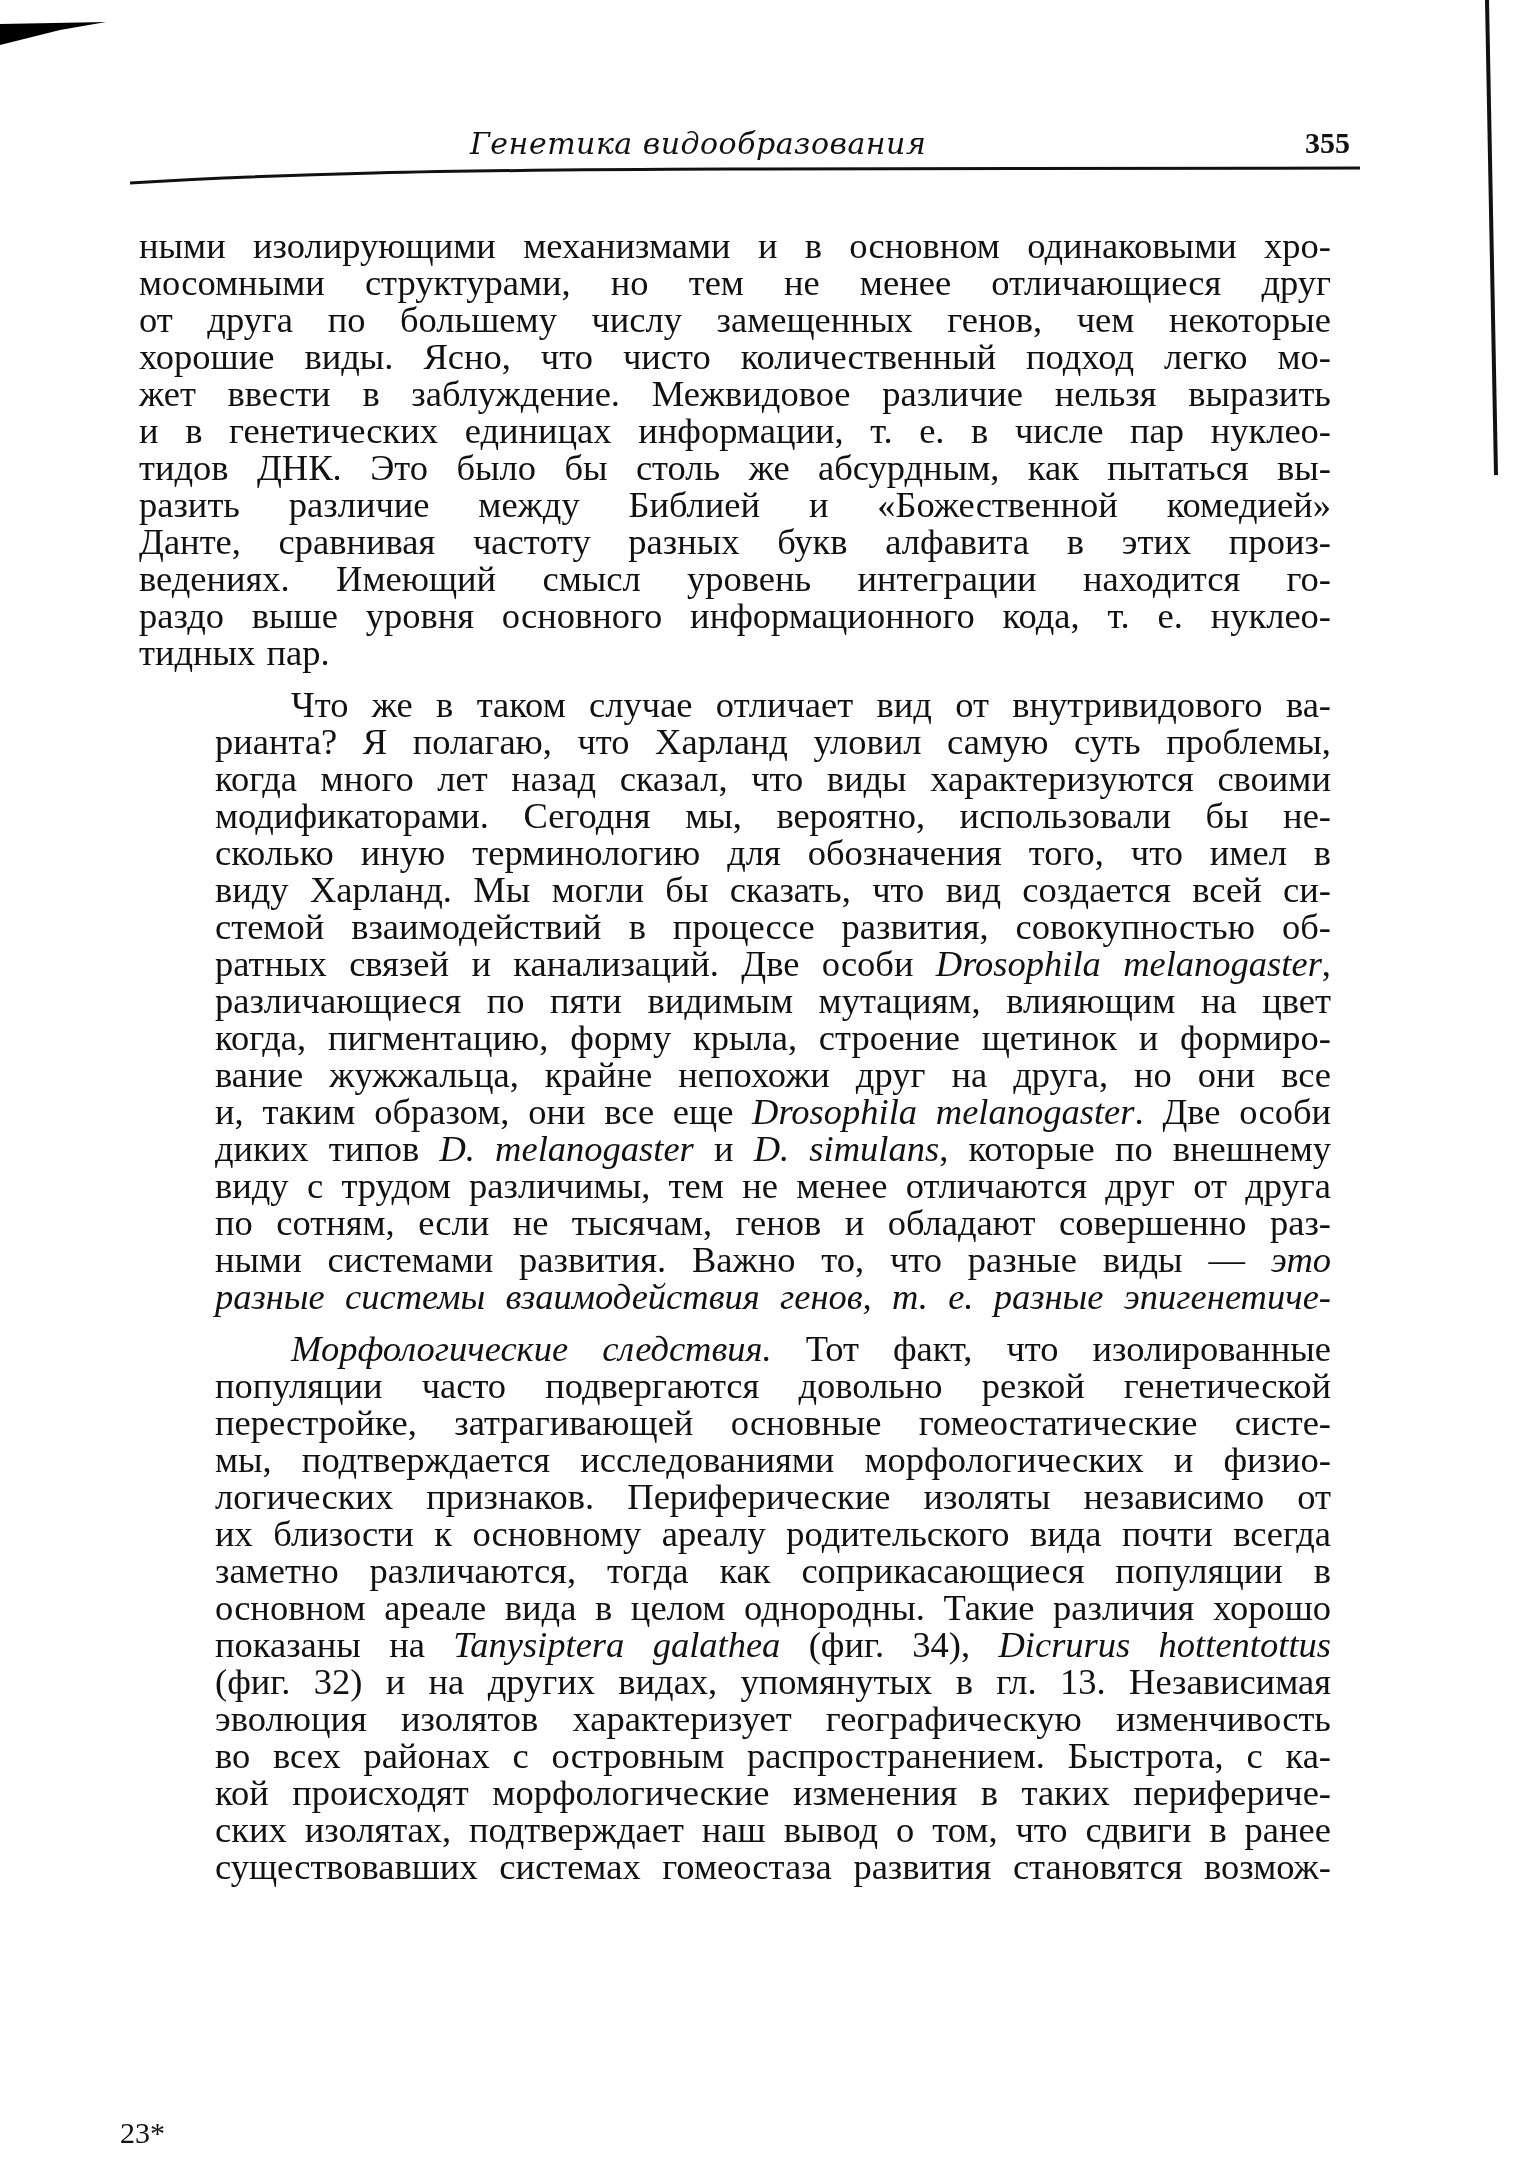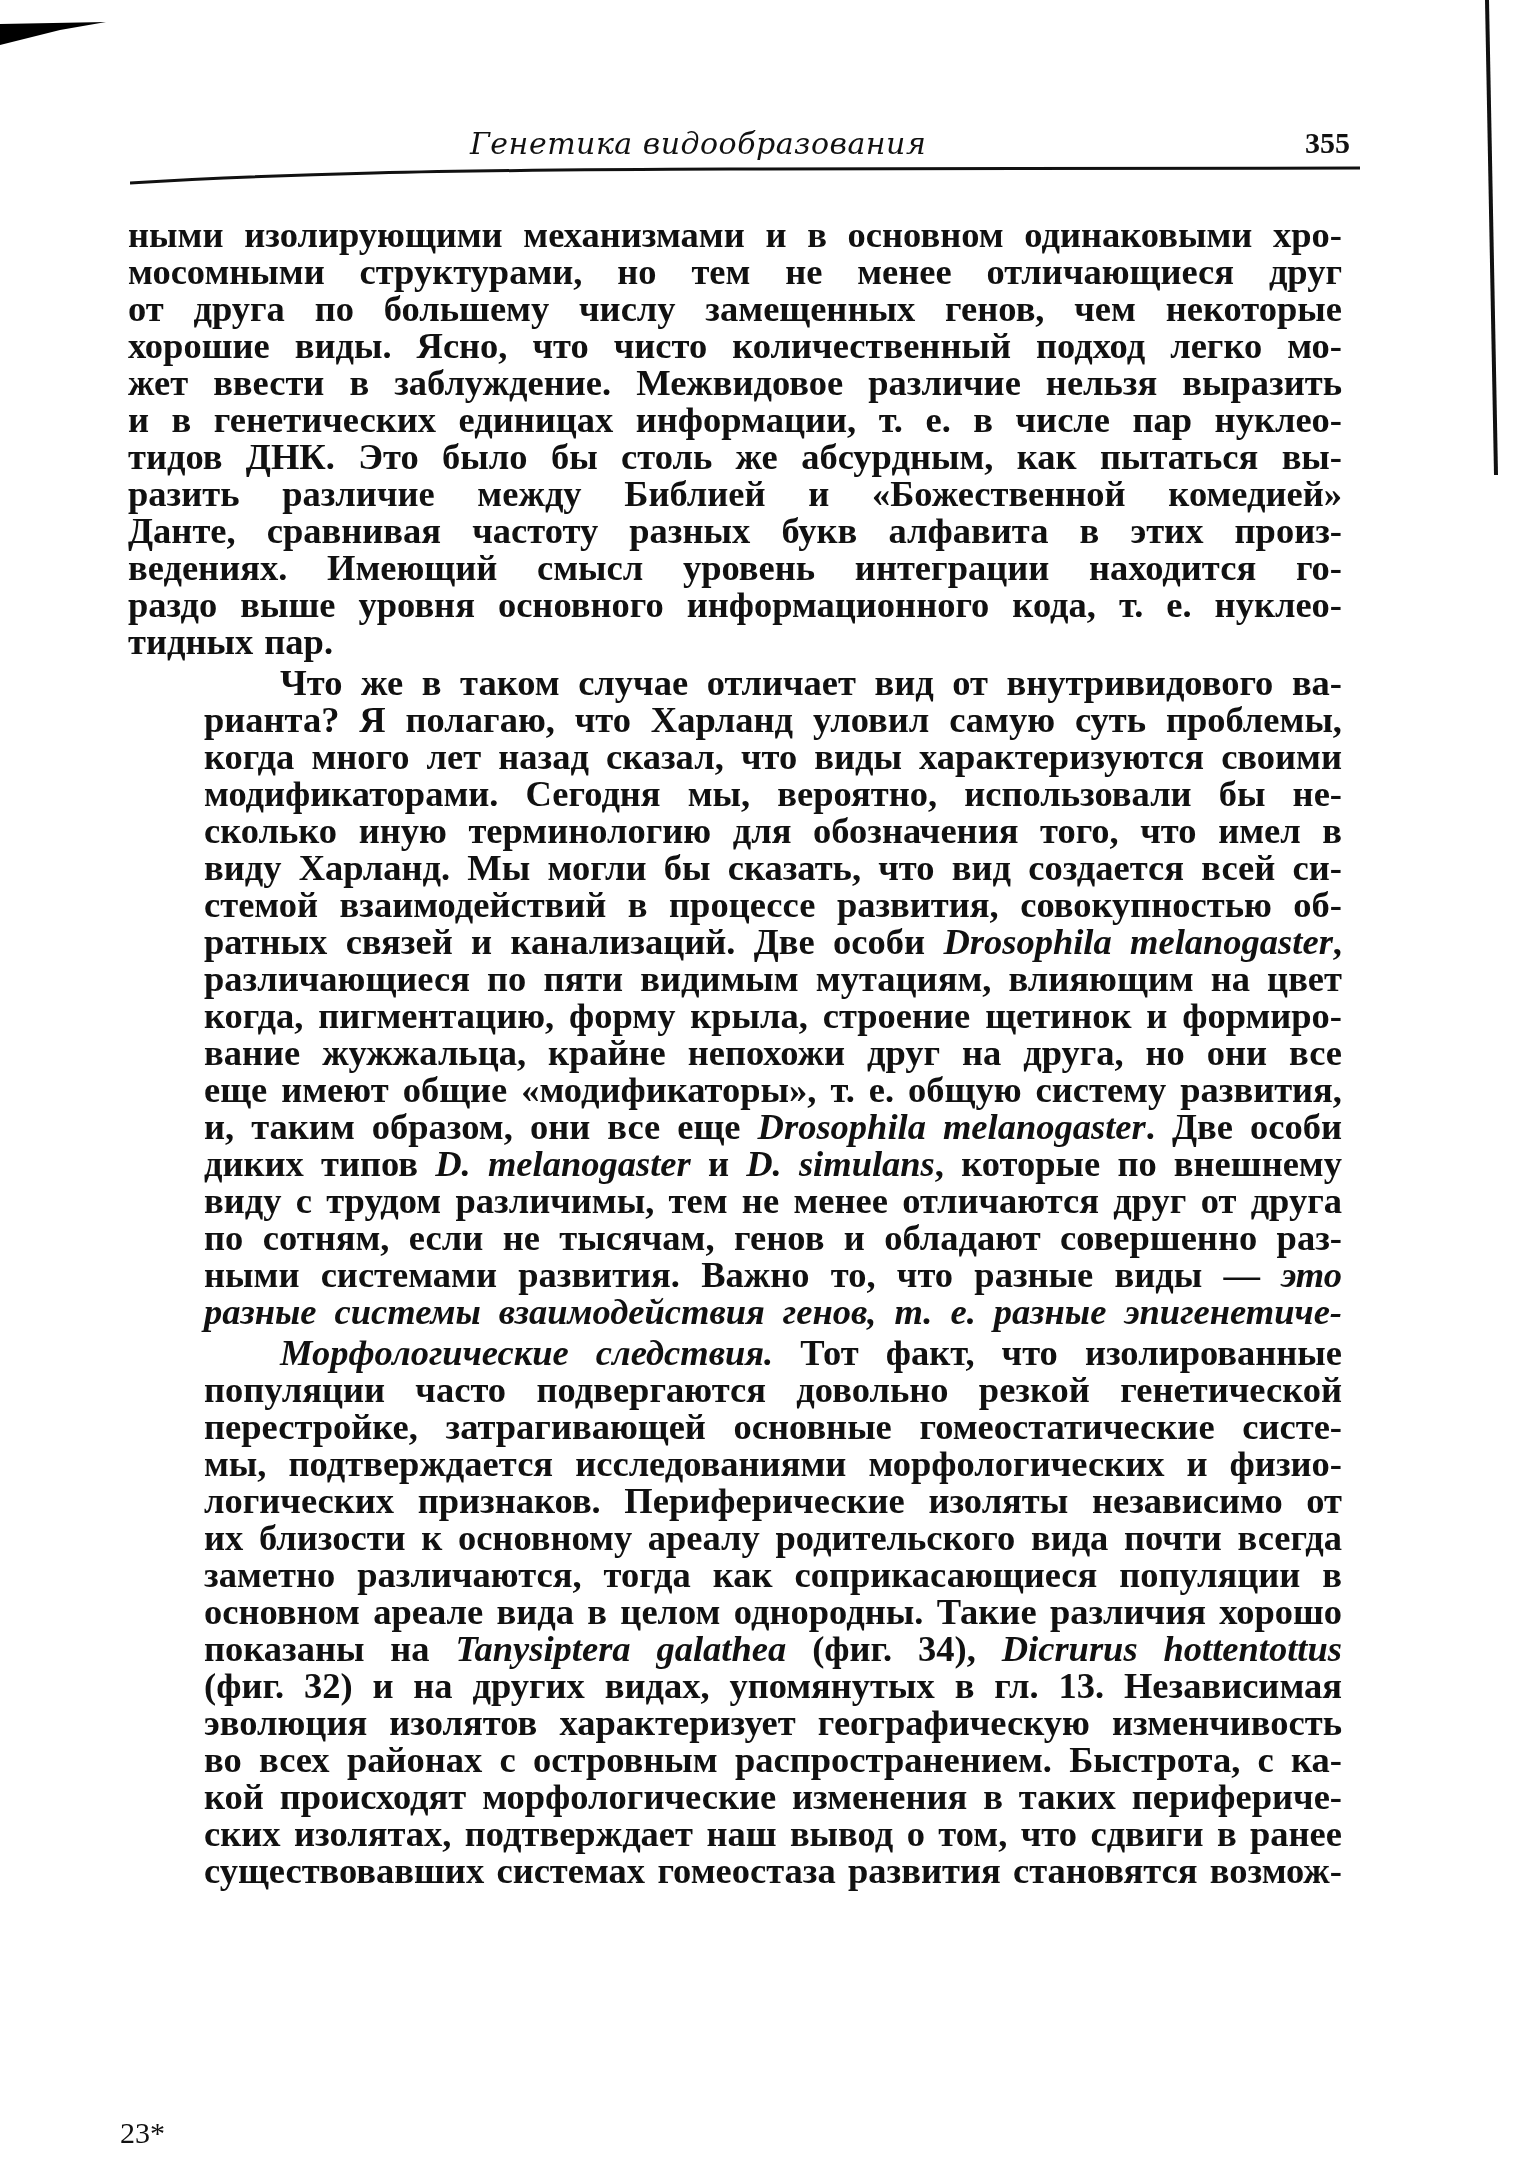--- a/index.html
+++ b/index.html
@@ -26,21 +26,21 @@
     font-size: 30px; font-weight: bold; font-family: Liberation Serif, serif;
   }
   .head-rule {
     position: absolute; left: 130px; top: 166px; width: 1230px; height: 30px;
   }
   .text-block {
     position: absolute; left: 124px; top: 212px; width: 1222px;
     font-family: "Liberation Serif", "DejaVu Serif", serif;
     font-size: 36.5px; line-height: 37px; text-align: justify;
   }
-  .para { margin: 4px; text-indent: 0; font-weight: bold; }
+  .para { margin: 15px; text-indent: 0; }
   .para.indent { text-indent: 76px; }
   .line { display: block; text-align: justify; text-align-last: justify; white-space: nowrap; word-spacing: 2px; }
   .line.last { text-align-last: left; }
   .line span.it { font-style: italic; }
   .signature {
     position: absolute; left: 120px; top: 2116px;
     font-family: "Liberation Serif", serif; font-size: 30px; font-weight: normal;
   }
 </style>
 </head>
@@ -83,21 +83,20 @@
       <span class="line"><span>рианта? Я полагаю, что Харланд уловил самую суть проблемы,</span></span>
       <span class="line"><span>когда много лет назад сказал, что виды характеризуются своими</span></span>
       <span class="line"><span>модификаторами. Сегодня мы, вероятно, использовали бы не-</span></span>
       <span class="line"><span>сколько иную терминологию для обозначения того, что имел в</span></span>
       <span class="line"><span>виду Харланд. Мы могли бы сказать, что вид создается всей си-</span></span>
       <span class="line"><span>стемой взаимодействий в процессе развития, совокупностью об-</span></span>
       <span class="line"><span>ратных связей и канализаций. Две особи </span><span class="it">Drosophila melanogaster</span><span>,</span></span>
       <span class="line"><span>различающиеся по пяти видимым мутациям, влияющим на цвет</span></span>
       <span class="line"><span>когда, пигментацию, форму крыла, строение щетинок и формиро-</span></span>
       <span class="line"><span>вание жужжальца, крайне непохожи друг на друга, но они все</span></span>
-      <span class="line"><span>еще имеют общие «модификаторы», т. е. общую систему развития,</span></span>
       <span class="line"><span>и, таким образом, они все еще </span><span class="it">Drosophila melanogaster</span><span>. Две особи</span></span>
       <span class="line"><span>диких типов </span><span class="it">D. melanogaster</span><span> и </span><span class="it">D. simulans</span><span>, которые по внешнему</span></span>
       <span class="line"><span>виду с трудом различимы, тем не менее отличаются друг от друга</span></span>
       <span class="line"><span>по сотням, если не тысячам, генов и обладают совершенно раз-</span></span>
       <span class="line"><span>ными системами развития. Важно то, что разные виды — </span><span class="it">это</span></span>
       <span class="line"><span class="it">разные системы взаимодействия генов, т. е. разные эпигенетиче-</span></span>
     </div>
     <div class="para indent">
       <span class="line" style="padding-left: 76px;"><span class="it">Морфологические следствия.</span><span> Тот факт, что изолированные</span></span>
       <span class="line"><span>популяции часто подвергаются довольно резкой генетической</span></span>

